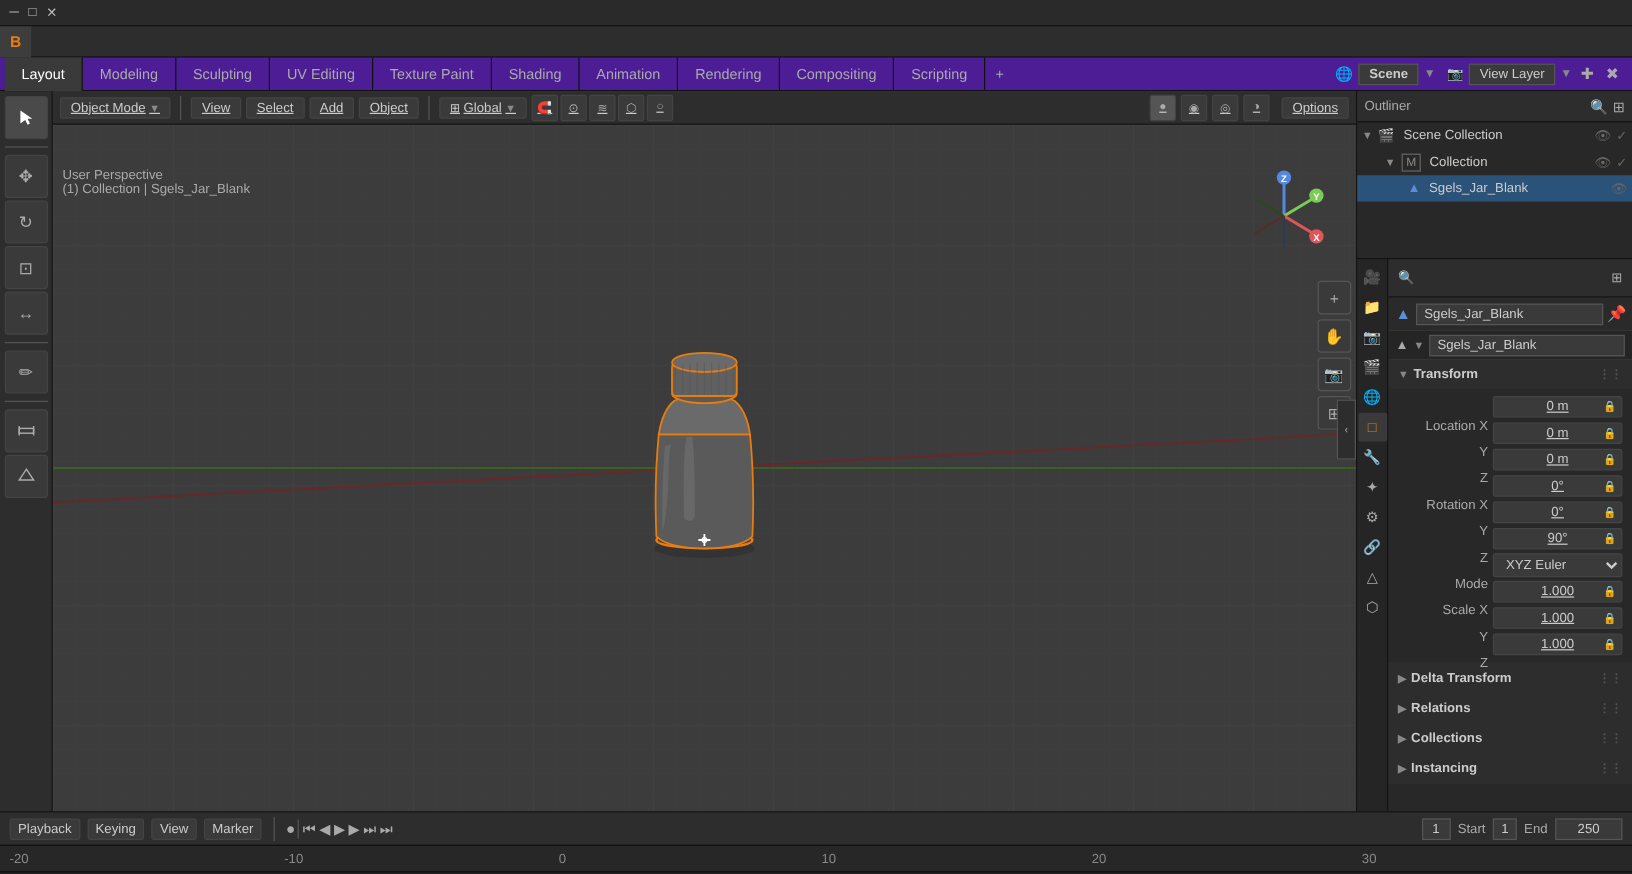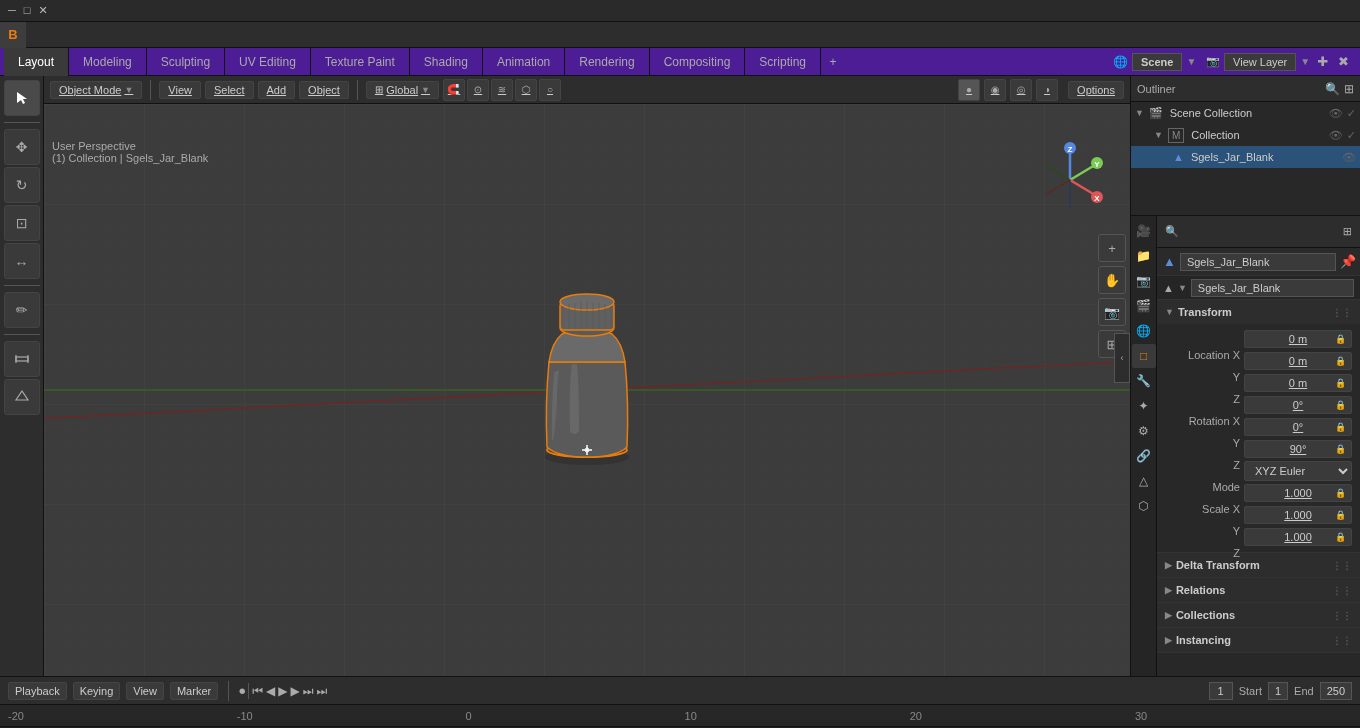--- a/index.html
+++ b/index.html
@@ -884,21 +884,21 @@
   </div>
   <div class="timeline-right">
     <div style="background:#3a3a3a;border:1px solid #555;padding:2px 8px;font-size:11px;color:#ccc;cursor:pointer;">
       <span>1</span>
     </div>
     <span>Start</span>
     <div style="background:#3a3a3a;border:1px solid #555;padding:2px 6px;font-size:11px;color:#ccc;cursor:pointer;">
       <span>1</span>
     </div>
     <span>End</span>
-    <div style="background:#3a3a3a;border:1px solid #555;padding:2px 6px;font-size:11px;color:#ccc;cursor:pointer;">
+    <div style="background:#3a3a3a;border:1px solid #555;padding:2px 18px;font-size:11px;color:#ccc;cursor:pointer;">
       <span>250</span>
     </div>
   </div>
 </div>
 
 <div id="frame-bar">
   <span>-20</span>
   <span style="flex:1;"></span>
   <span>-10</span>
   <span style="flex:1;"></span>

